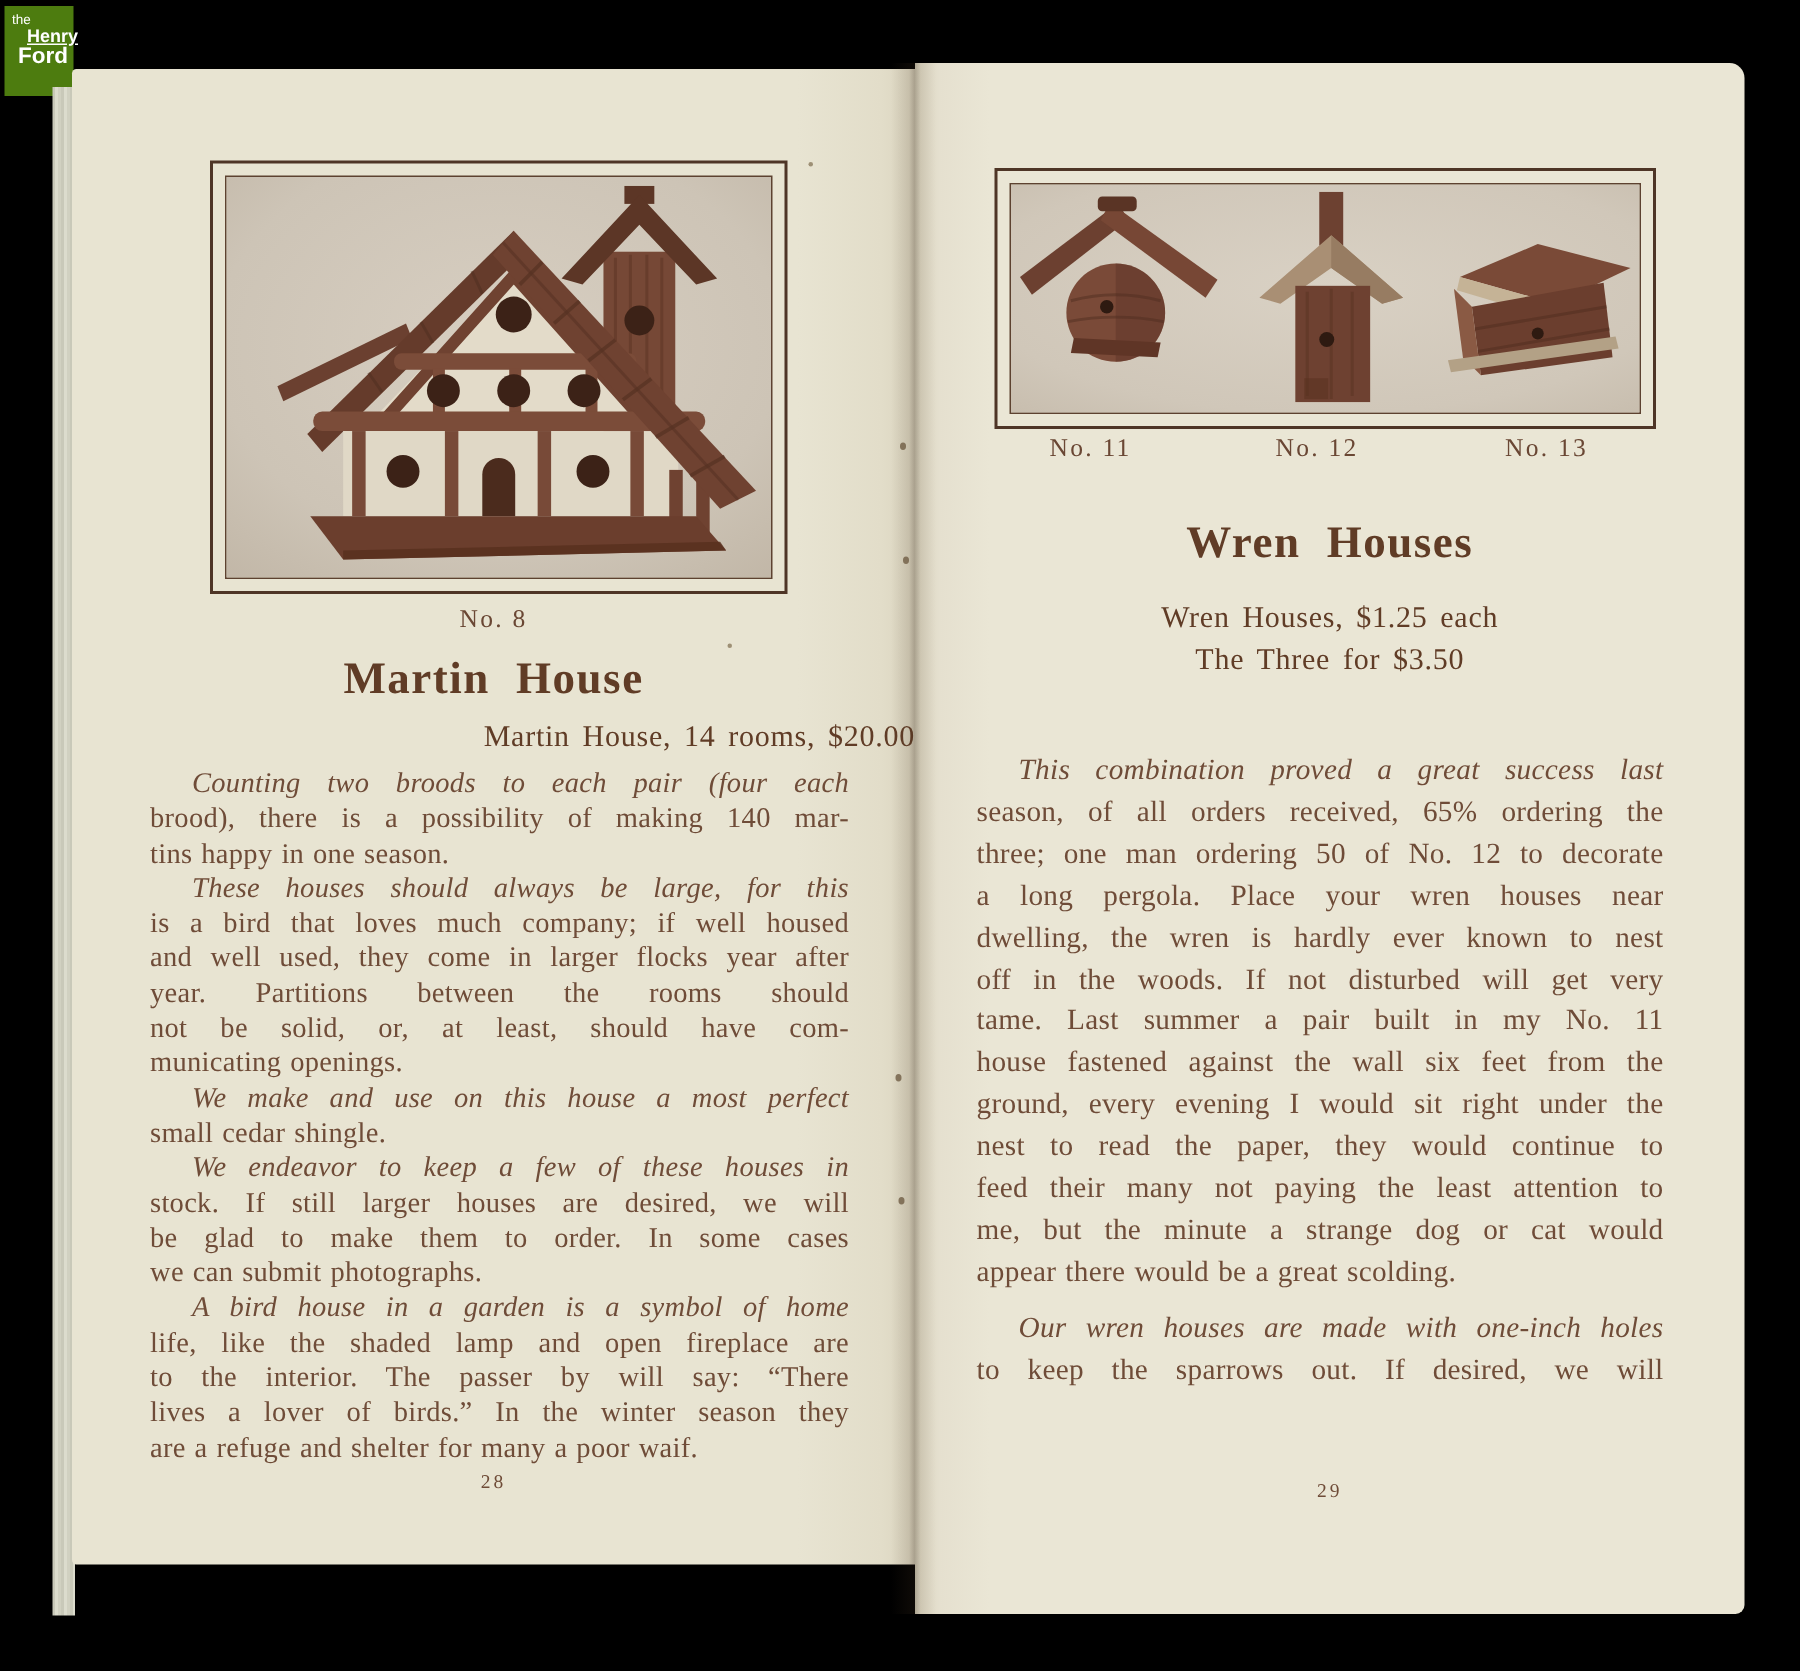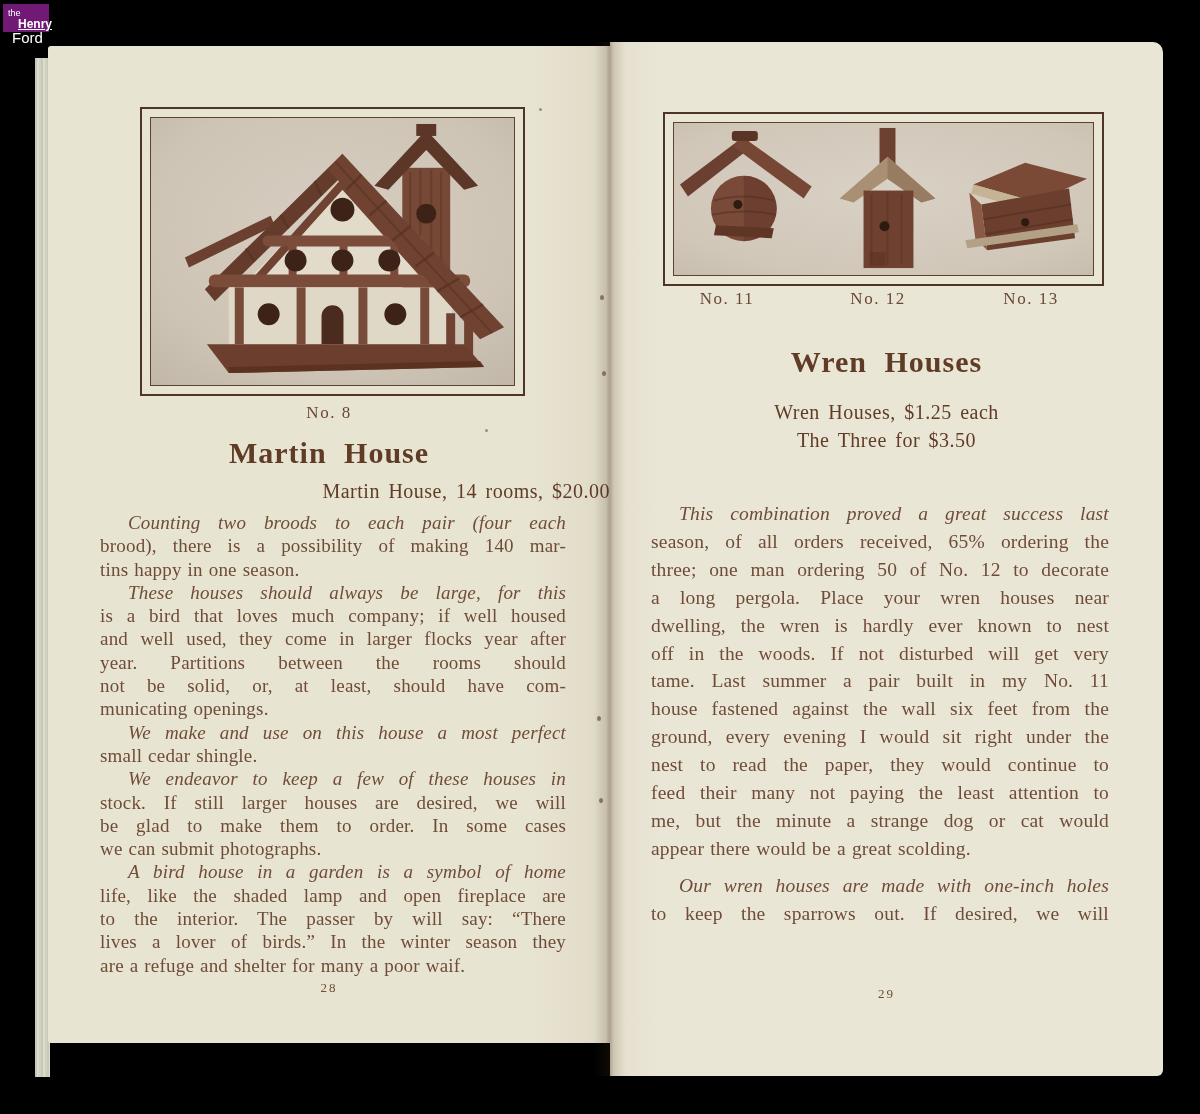--- a/index.html
+++ b/index.html
@@ -1,24 +1,24 @@
 <!DOCTYPE html>
 <html><head>
 <meta charset="utf-8">
 <style>
   html,body{margin:0;padding:0;background:#000;}
   .stage{position:relative;width:1200px;height:1114px;background:#000;overflow:hidden;
          font-family:"Liberation Serif","DejaVu Serif",serif;}
 
   
-  .logo{position:absolute;left:3px;top:4px;width:46px;height:28px;background:#701a75;
+  .logo{position:absolute;left:3px;top:4px;width:46px;height:60px;background:#4d7c0f;
         color:#fff;font-family:"Liberation Sans","DejaVu Sans",sans-serif;line-height:1;}
   .logo-the{position:absolute;left:5px;top:5px;font-size:9px;}
   .logo-henry{position:absolute;left:15px;top:14px;font-size:12px;font-weight:700;text-decoration:underline;}
-  .logo-ford{position:absolute;left:9px;top:26px;font-size:15px;font-weight:400;}
+  .logo-ford{position:absolute;left:9px;top:26px;font-size:15px;font-weight:700;}
 
   
   .page-edges{position:absolute;left:35px;top:58px;width:15px;height:1019px;
       background:repeating-linear-gradient(to right,#c9c9b9 0 2px,#dcdccd 2px 4px,#d1d1c1 4px 6px);}
   .page{position:absolute;top:46px;height:997px;}
   .page-left{left:48px;width:562px;border-radius:3px 0 0 3px;
       background:linear-gradient(to right,#e8e4d2 0%,#e8e4d2 86%,#e2ddc9 96%,#d9d3be 100%);}
   .page-right{left:610px;top:42px;height:1034px;width:553px;border-radius:0 10px 6px 0;
       background:linear-gradient(to right,#d9d3be 0%,#e5e0cf 3%,#eae6d5 9%,#eae6d5 100%);}
   .gutter{position:absolute;left:594px;top:42px;width:30px;height:1034px;pointer-events:none;

